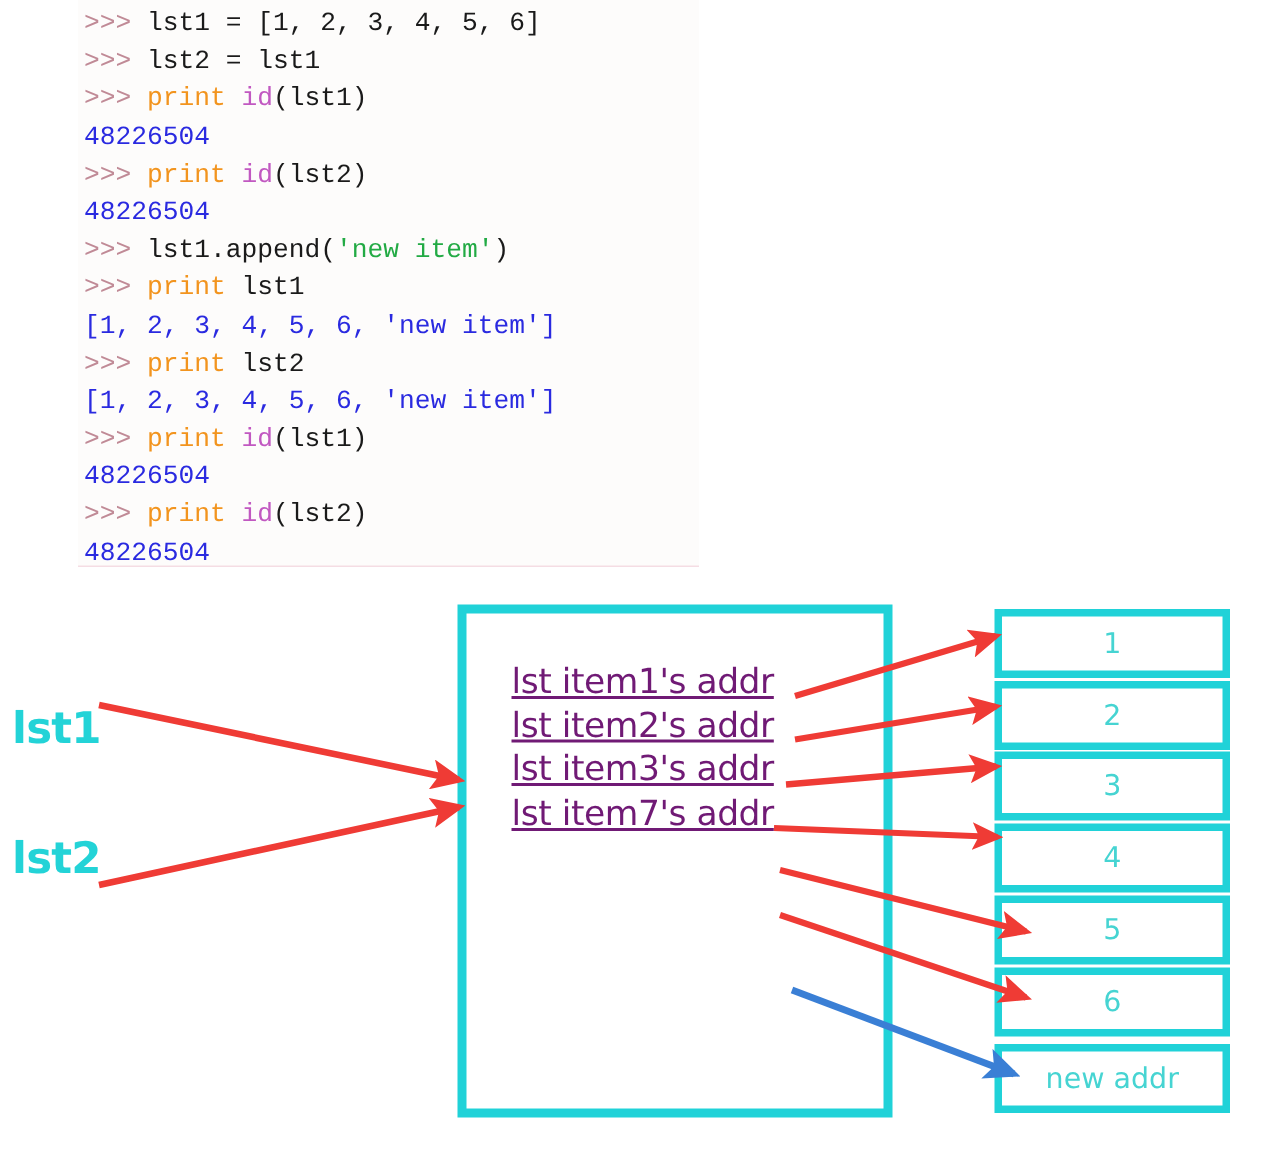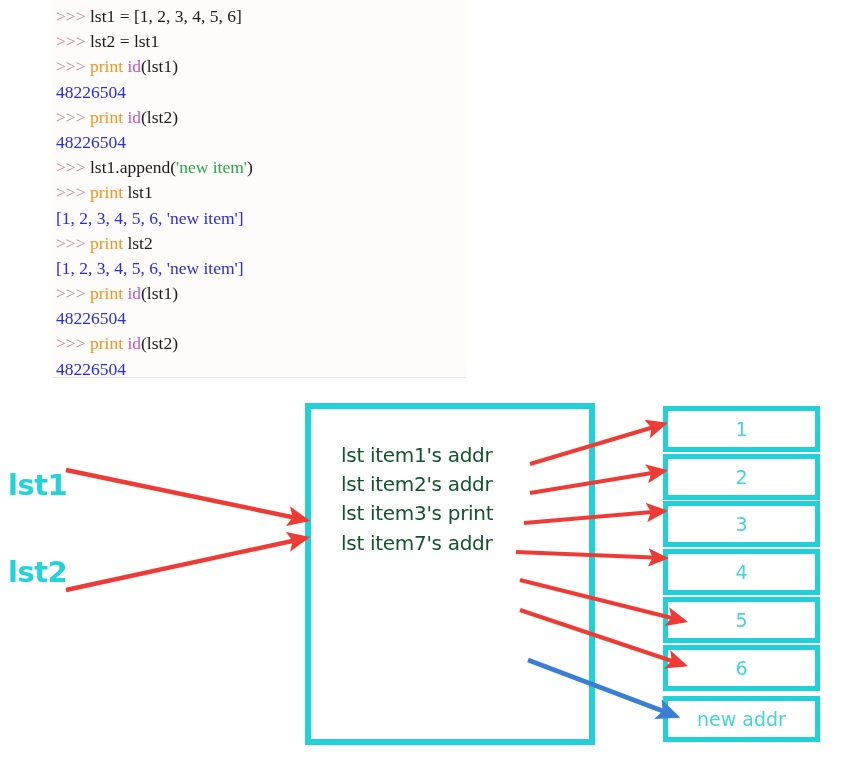--- a/index.html
+++ b/index.html
@@ -24,21 +24,21 @@
     width: 414px;
     height: 378px;
     background: #fdfcfb;
     border-bottom: 1px solid #f5dde4;
     box-sizing: border-box;
   }
   #console-lines {
     position: absolute;
     left: 4px;
     top: 4px;
-    font-family: Liberation Serif, serif;
+    font-family: Liberation Mono, monospace;
     font-size: 17.5px;
     line-height: 25.2px;
     white-space: pre;
     letter-spacing: 0px;
   }
   .cline { height: 25.2px; }
   .tok { white-space: pre; }
 
   
   #diagram {
@@ -82,26 +82,27 @@
   }
   #slot-list {
     position: absolute;
     left: 30px;
     top: 32px;
     width: 250px;
   }
   .slot-row {
     height: 29.2px;
     font-family: "DejaVu Sans", sans-serif;
-    font-size: 20px;
+    font-size: 23px;
     font-weight: 400;
-    color: #14532d;
+    color: #701a75;
     letter-spacing: -0.3px;
     line-height: 29.2px;
     white-space: nowrap;
+    text-decoration: underline;
   }
 
   
   #values-col {
     position: absolute;
     left: 663px;
     top: 28px;
     width: 157px;
     height: 340px;
   }
@@ -133,21 +134,21 @@
 
   <div id="diagram">
 
     <div class="var-label" id="label-lst1">lst1</div>
     <div class="var-label" id="label-lst2">lst2</div>
 
     <div id="list-box">
       <div id="slot-list">
           <div class="slot-row">lst item1's addr</div>
           <div class="slot-row">lst item2's addr</div>
-          <div class="slot-row">lst item3's print</div>
+          <div class="slot-row">lst item3's addr</div>
           <div class="slot-row">lst item7's addr</div>
         </div>
     </div>
 
     <div id="values-col">
         <div class="value-cell" style="top: 0px;">1</div>
         <div class="value-cell" style="top: 48px;">2</div>
         <div class="value-cell" style="top: 95px;">3</div>
         <div class="value-cell" style="top: 143px;">4</div>
         <div class="value-cell" style="top: 191px;">5</div>

